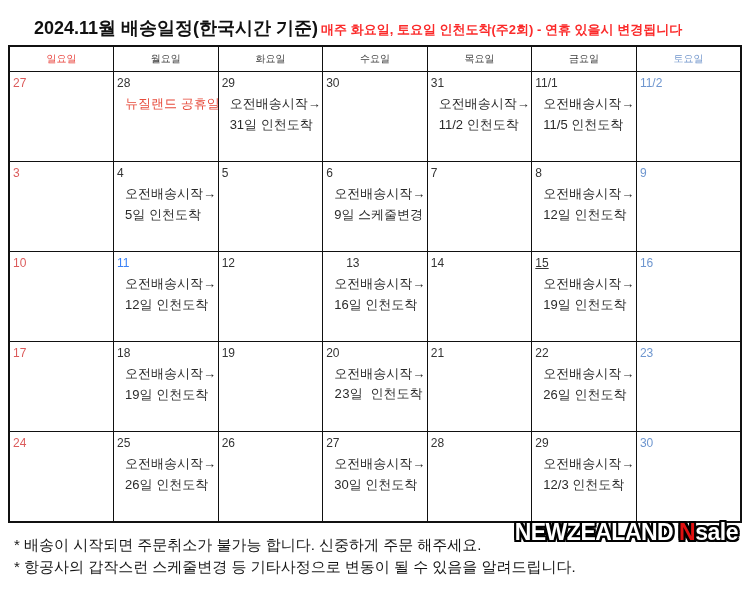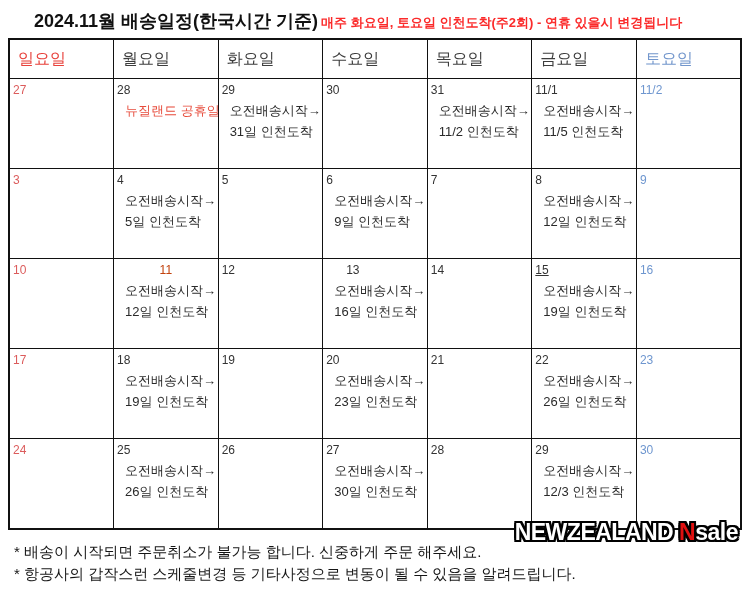--- a/index.html
+++ b/index.html
@@ -5,38 +5,38 @@
   html,body{margin:0;padding:0;background:#ffffff;}
   .page{
     position:relative;
     width:750px;height:609px;
     background:#ffffff;
     font-family:"Liberation Sans","DejaVu Sans",sans-serif;
     overflow:hidden;
   }
   .titlebar{
     display:flex;align-items:baseline;
-    padding:9px 0 0 34px;white-space:nowrap;
+    padding:16px 0 0 34px;white-space:nowrap;
   }
   .title{font-size:18px;font-weight:bold;color:#111111;letter-spacing:0;}
   .subtitle{font-size:13px;font-weight:bold;color:#fb2b2b;margin-left:3px;}
   table.calendar{
     border-collapse:collapse;
     table-layout:fixed;
     width:734px;
     margin:5px auto 0 auto;
     border:2px solid #111111;
   }
   table.calendar th{
     border:1px solid #111111;
     height:22px;
-    font-size:16px;
+    font-size:10px;
     font-weight:normal;
-    text-align:left;
-    padding:8px;
+    text-align:center;
+    padding:1px;
   }
   table.calendar td{
     border:1px solid #111111;
     height:88px;
     vertical-align:top;
     padding:1px 3px 0 3px;
     overflow:hidden;
   }
   .date{font-size:12px;line-height:20px;}
   .cell-line{font-size:13px;line-height:21px;white-space:nowrap;margin-left:8px;}
@@ -119,40 +119,40 @@
             <div class="date" style="color: rgb(51, 51, 51);">4</div>
             <div class="cell-line" style="color: rgb(42, 42, 42);">오전배송시작→</div>
             <div class="cell-line" style="color: rgb(42, 42, 42);">5일 인천도착</div>
           </td>
           <td>
             <div class="date" style="color: rgb(51, 51, 51);">5</div>
           </td>
           <td>
             <div class="date" style="color: rgb(51, 51, 51);">6</div>
             <div class="cell-line" style="color: rgb(42, 42, 42);">오전배송시작→</div>
-            <div class="cell-line" style="color: rgb(42, 42, 42);">9일 인천도착</div>
+            <div class="cell-line" style="color: rgb(42, 42, 42);">9일 스케줄변경</div>
           </td>
           <td>
             <div class="date" style="color: rgb(51, 51, 51);">7</div>
           </td>
           <td>
             <div class="date" style="color: rgb(51, 51, 51);">8</div>
             <div class="cell-line" style="color: rgb(42, 42, 42);">오전배송시작→</div>
             <div class="cell-line" style="color: rgb(42, 42, 42);">12일 인천도착</div>
           </td>
           <td>
             <div class="date" style="color: rgb(110, 150, 207);">9</div>
           </td>
         </tr>
         <tr>
           <td>
             <div class="date" style="color: rgb(220, 92, 92);">10</div>
           </td>
           <td>
-            <div class="date" style="color: #c2410c; text-align: center;">11</div>
+            <div class="date" style="color: #3b82f6;">11</div>
             <div class="cell-line" style="color: rgb(42, 42, 42);">오전배송시작→</div>
             <div class="cell-line" style="color: rgb(42, 42, 42);">12일 인천도착</div>
           </td>
           <td>
             <div class="date" style="color: rgb(51, 51, 51);">12</div>
           </td>
           <td>
             <div class="date" style="color: rgb(51, 51, 51); margin-left: 20px;">13</div>
             <div class="cell-line" style="color: rgb(42, 42, 42);">오전배송시작→</div>
             <div class="cell-line" style="color: rgb(42, 42, 42);">16일 인천도착</div>
@@ -177,21 +177,21 @@
             <div class="date" style="color: rgb(51, 51, 51);">18</div>
             <div class="cell-line" style="color: rgb(42, 42, 42);">오전배송시작→</div>
             <div class="cell-line" style="color: rgb(42, 42, 42);">19일 인천도착</div>
           </td>
           <td>
             <div class="date" style="color: rgb(51, 51, 51);">19</div>
           </td>
           <td>
             <div class="date" style="color: rgb(51, 51, 51);">20</div>
             <div class="cell-line" style="color: rgb(42, 42, 42);">오전배송시작→</div>
-            <div class="cell-line" style="color: rgb(42, 42, 42);">23일 인천도착</div>
+            <div class="cell-line" style="color: rgb(42, 42, 42); font-family: Liberation Mono, monospace;">23일 인천도착</div>
           </td>
           <td>
             <div class="date" style="color: rgb(51, 51, 51);">21</div>
           </td>
           <td>
             <div class="date" style="color: rgb(51, 51, 51);">22</div>
             <div class="cell-line" style="color: rgb(42, 42, 42);">오전배송시작→</div>
             <div class="cell-line" style="color: rgb(42, 42, 42);">26일 인천도착</div>
           </td>
           <td>

